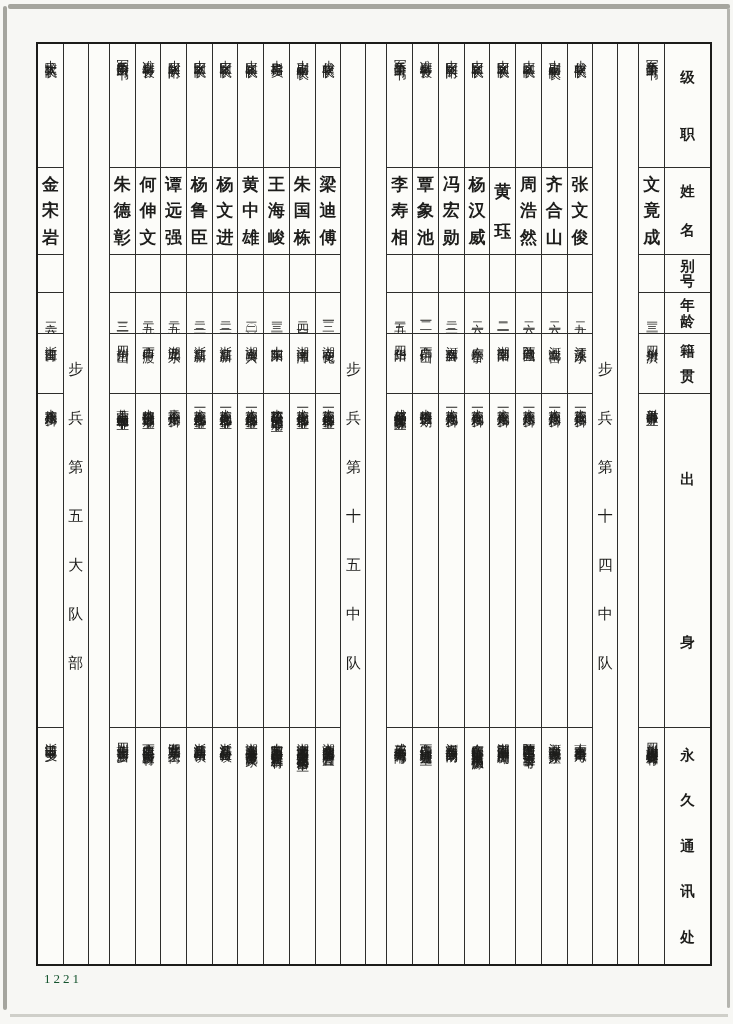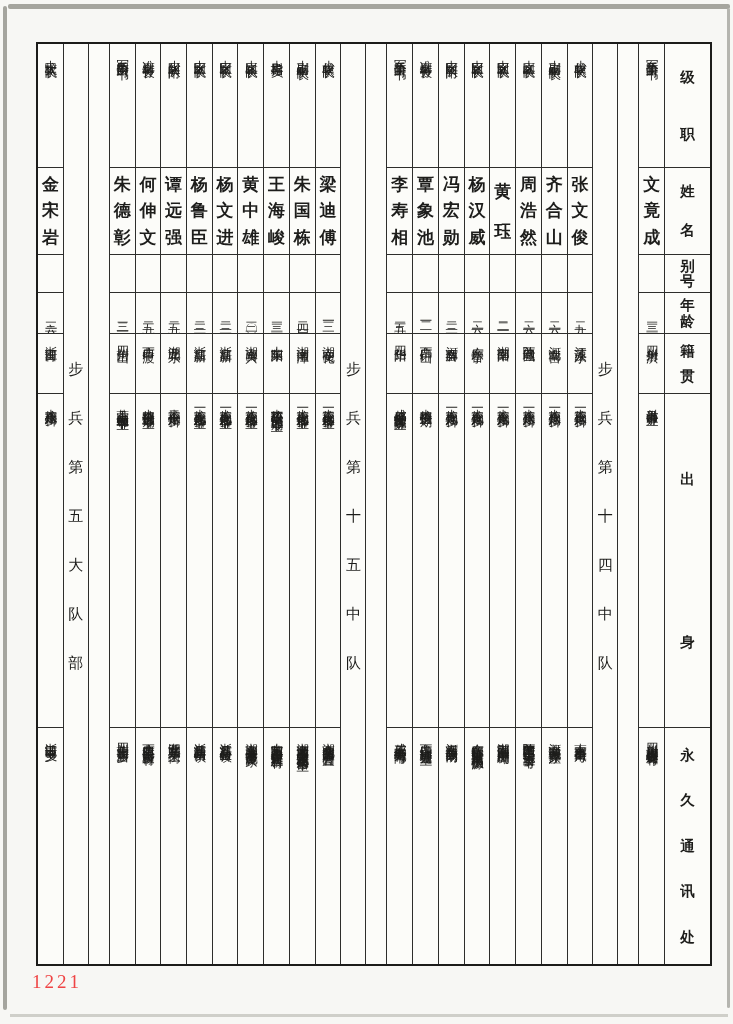--- a/index.html
+++ b/index.html
@@ -50,22 +50,22 @@
   .col-header .c-addr { border-bottom:none; }
 
   .col-section .sec-cell, .col-spacer .sp-cell {
     flex:1 1 auto; border-bottom:none;
     display:flex; flex-direction:column; align-items:center;
     padding-top:318px; gap:34px; font-size:15px;
   }
   .sec-char { line-height:1; }
 
   .page-number {
-    position:absolute; left:32px; top:971px;
-    font-size:19px; letter-spacing:3px; color:#ef4444;
+    position:absolute; left:44px; top:971px;
+    font-size:13px; letter-spacing:3px; color:#14532d;
   }
 </style>
 </head>
 <body>
 
 <div class="edge edge-top"></div>
 <div class="edge edge-left"></div>
 <div class="edge edge-right"></div>
 <div class="edge edge-bottom"></div>
 

